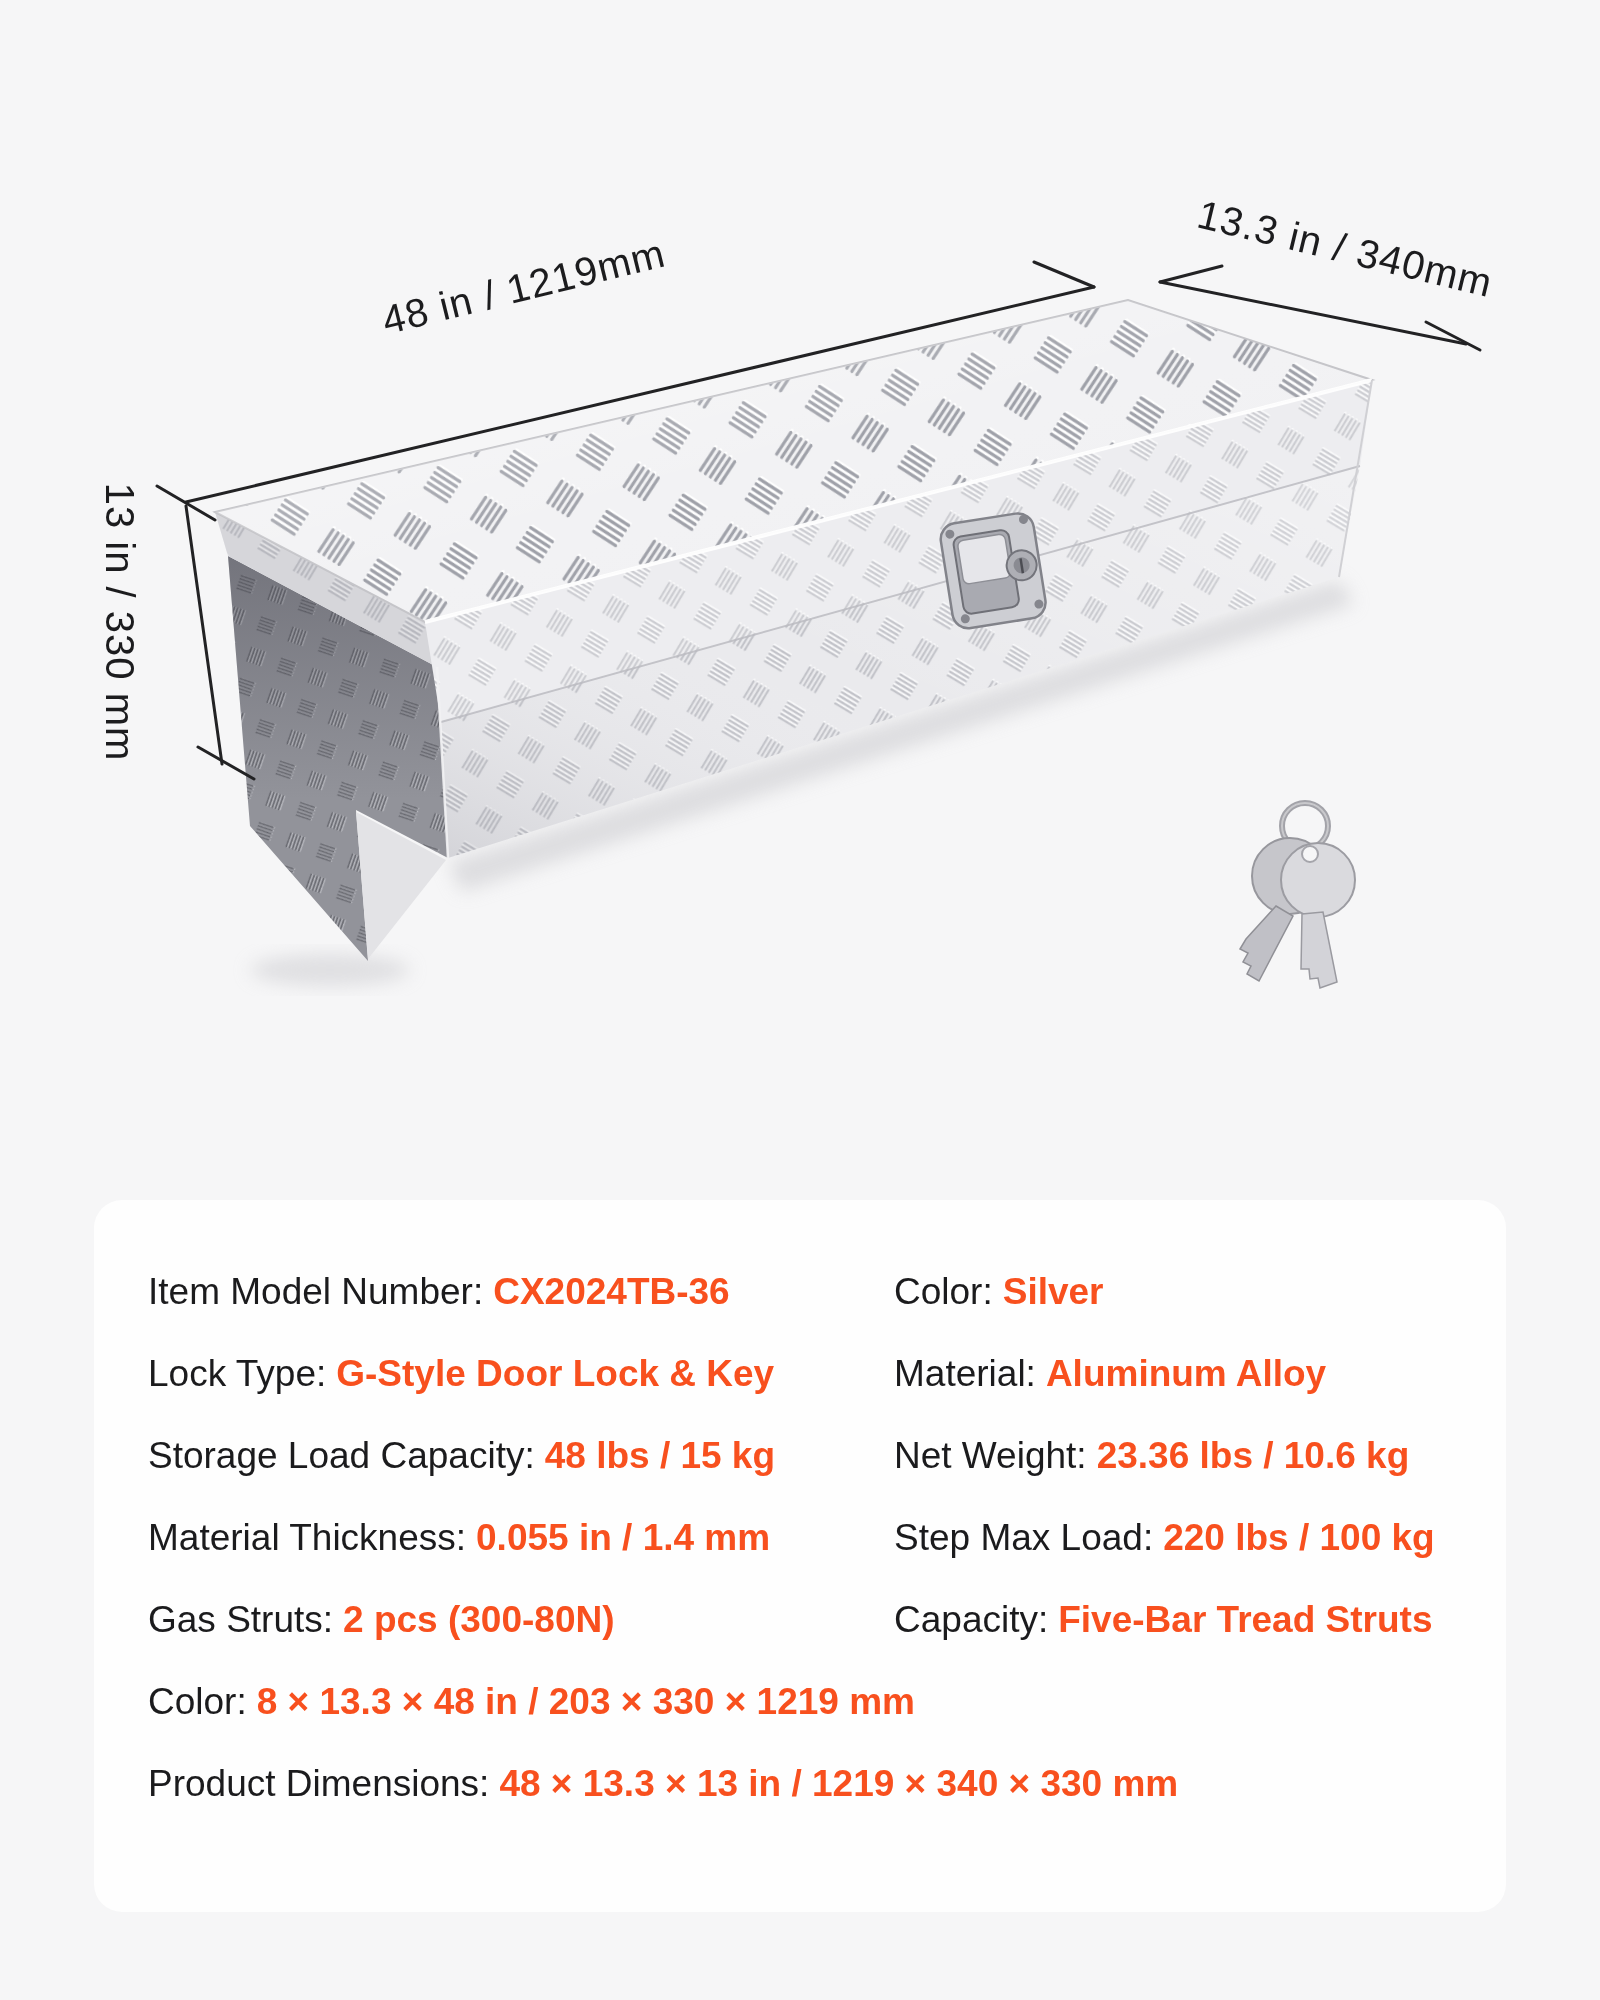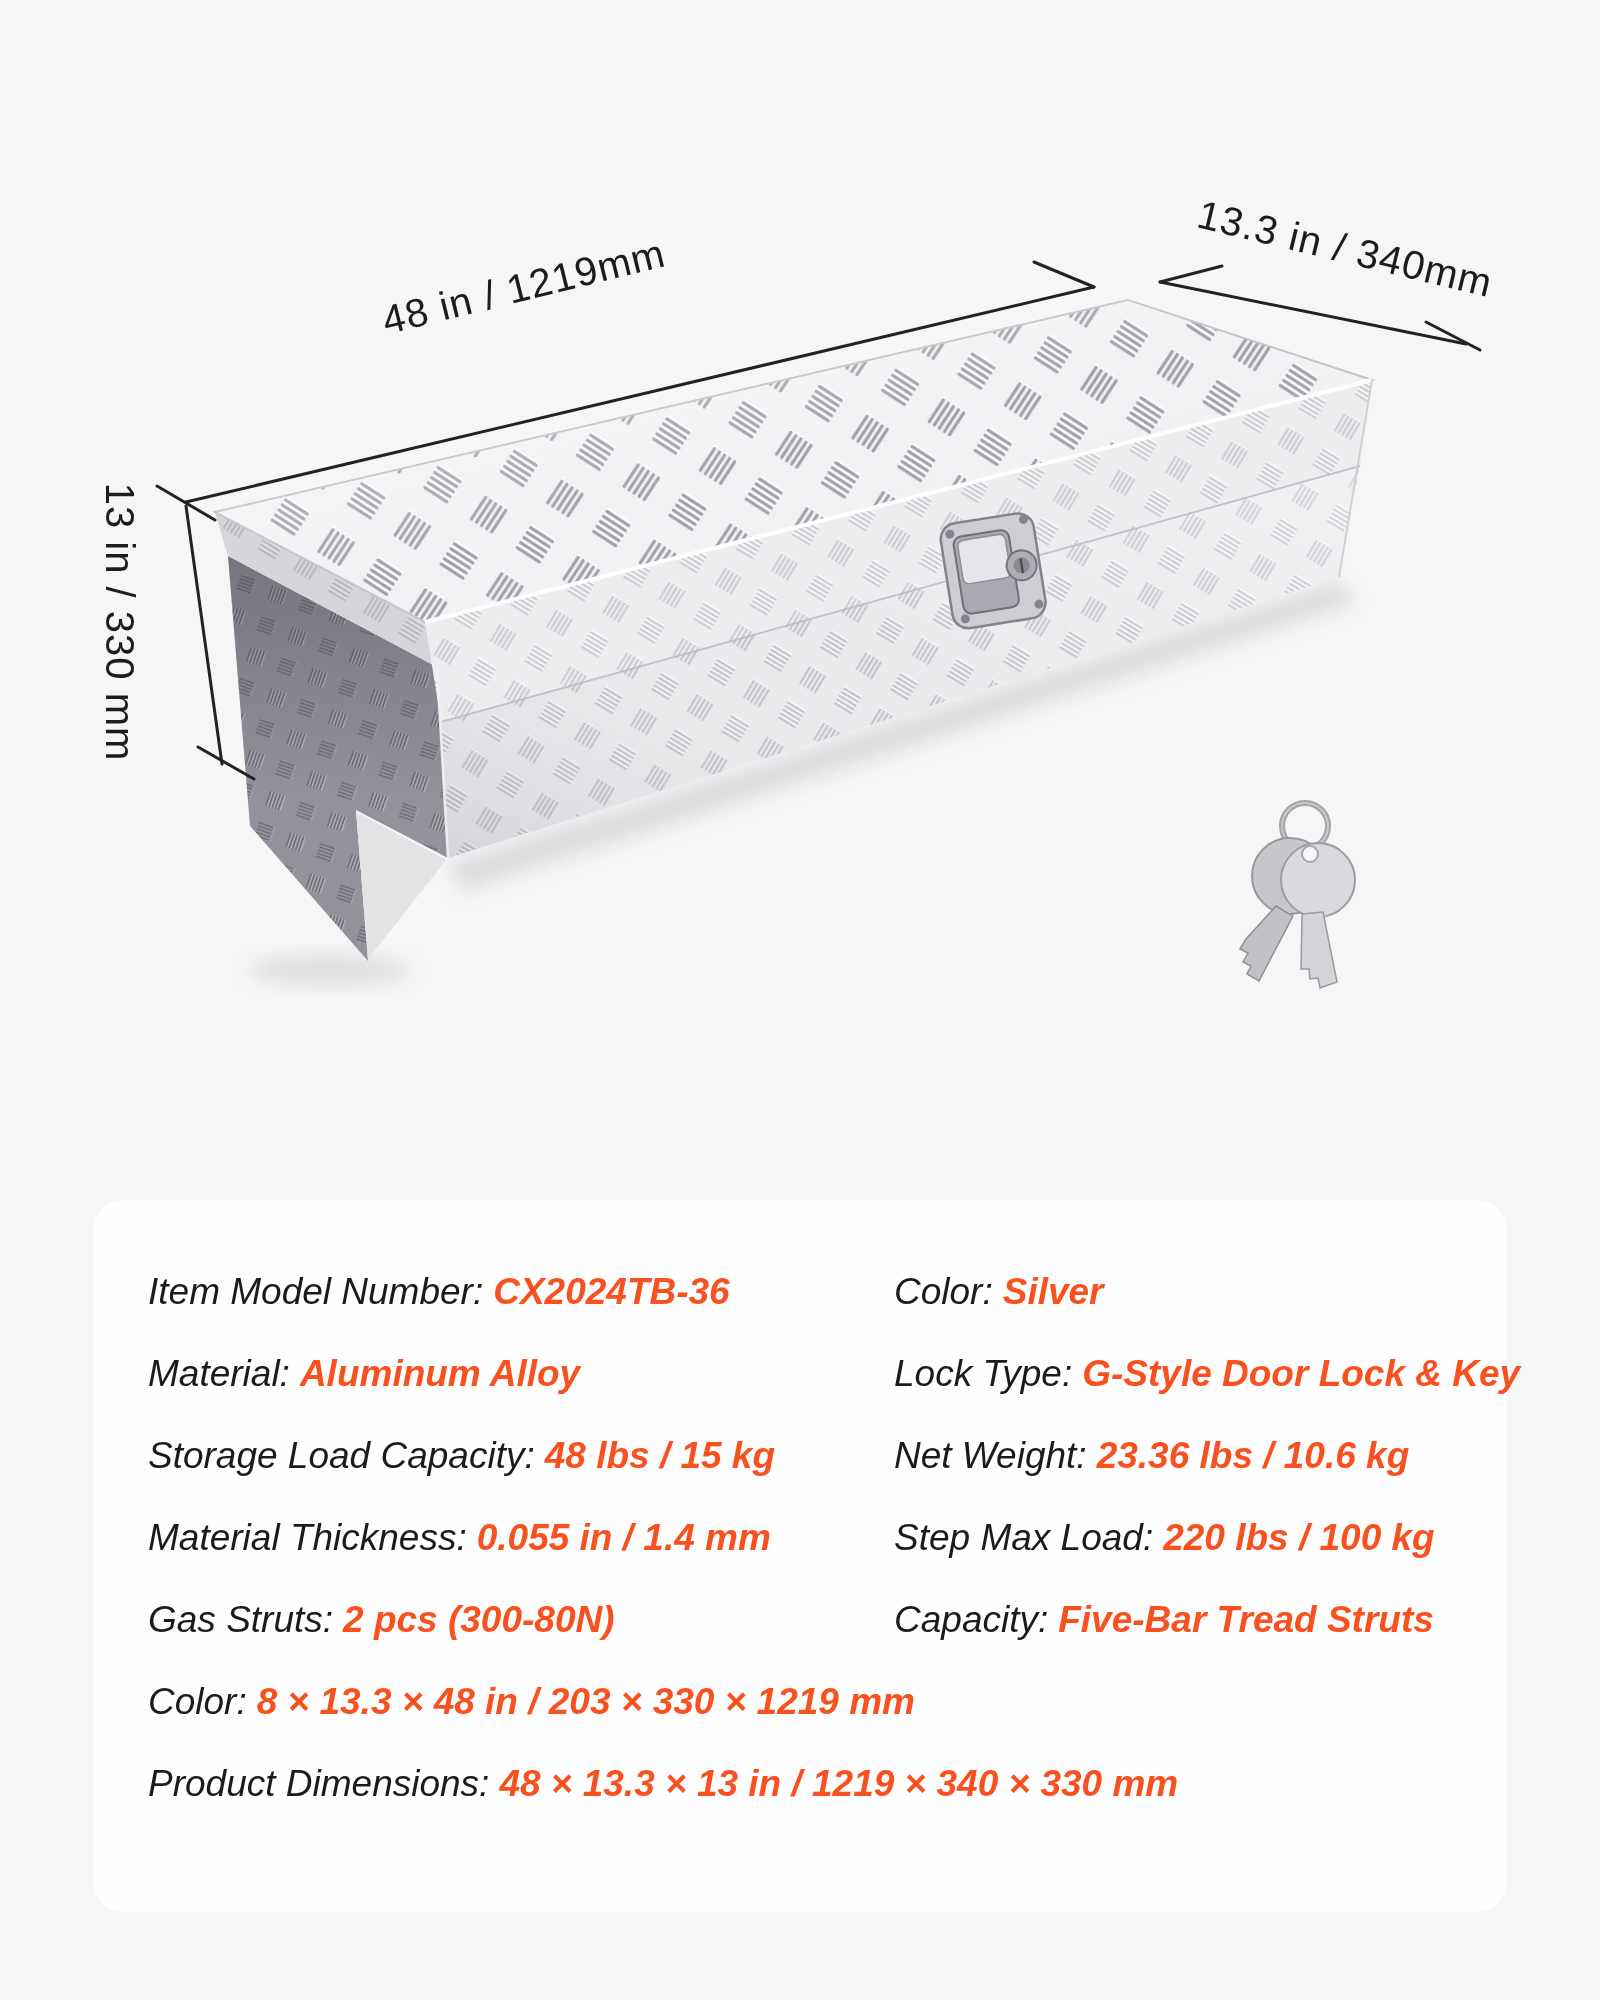--- a/index.html
+++ b/index.html
@@ -19,21 +19,20 @@
   .panel{
     position:absolute;left:94px;top:1200px;width:1412px;height:712px;
     background:#fefefe;border-radius:28px;
   }
   .spec-grid{
     display:grid;
     grid-template-columns:746px 1fr;
     grid-auto-rows:82px;
     align-items:center;
     padding:50px 30px 0 54px;
-    font-style:italic;
   }
   .spec-cell{
     font-size:37px;color:#1b1b1d;white-space:nowrap;line-height:1;
   }
   .spec-cell.full{grid-column:1 / -1;}
   .spec-label{font-weight:400;margin-right:10px;}
   .spec-value{font-weight:700;color:#F8501E;}
 </style>
 </head>
 <body>
@@ -180,24 +179,24 @@
   <div class="spec-grid">
 
     <div class="spec-cell">
       <span class="spec-label">Item Model Number:</span><span class="spec-value">CX2024TB-36</span>
     </div>
     <div class="spec-cell">
       <span class="spec-label">Color:</span><span class="spec-value">Silver</span>
     </div>
 
     <div class="spec-cell">
+      <span class="spec-label">Lock Type:</span><span class="spec-value">G-Style Door Lock &amp; Key</span>
+    </div>
+    <div class="spec-cell">
       <span class="spec-label">Material:</span><span class="spec-value">Aluminum Alloy</span>
-    </div>
-    <div class="spec-cell">
-      <span class="spec-label">Lock Type:</span><span class="spec-value">G-Style Door Lock &amp; Key</span>
     </div>
 
     <div class="spec-cell">
       <span class="spec-label">Storage Load Capacity:</span><span class="spec-value">48 lbs / 15 kg</span>
     </div>
     <div class="spec-cell">
       <span class="spec-label">Net Weight:</span><span class="spec-value">23.36 lbs / 10.6 kg</span>
     </div>
 
     <div class="spec-cell">

